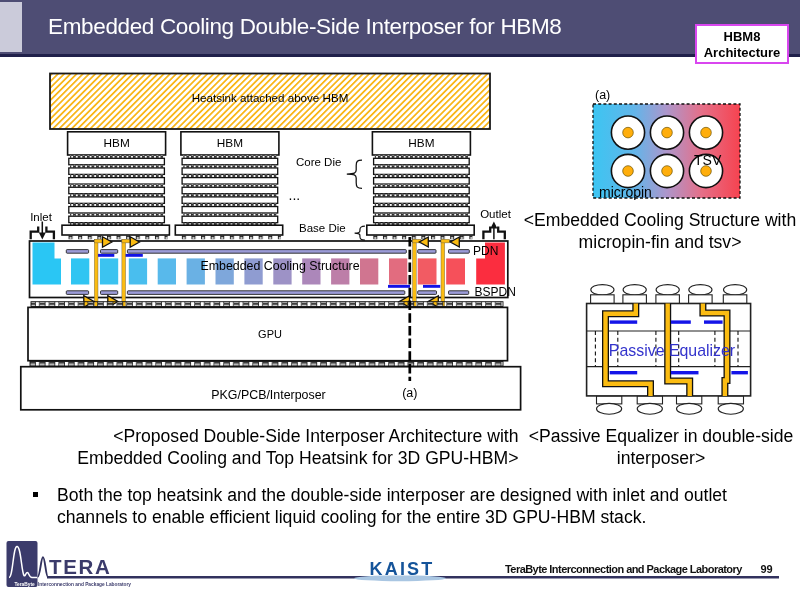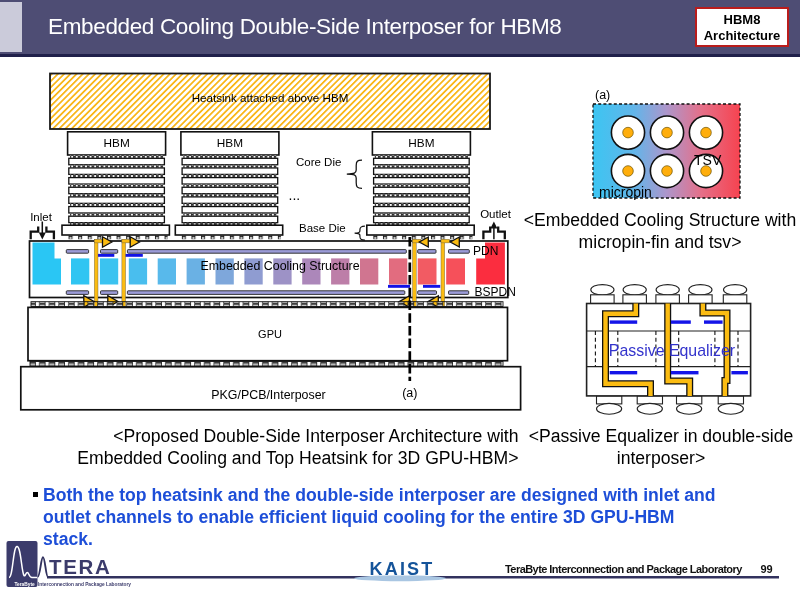--- a/index.html
+++ b/index.html
@@ -1,26 +1,26 @@
 <!DOCTYPE html>
 <html><head><meta charset="utf-8"><style>
 html,body{margin:0;padding:0;}
 body{width:800px;height:600px;position:relative;background:#fff;font-family:"Liberation Sans",sans-serif;overflow:hidden;}
 .abs{position:absolute;}
 #hdr{left:0;top:0;width:800px;height:54px;background:#4E4D74;}
 #hdrgray{left:0;top:2px;width:22px;height:50px;background:#CBCBDA;}
 #hdrstrip{left:0;top:54px;width:800px;height:3px;background:#20204A;}
 #title{left:48px;top:0;height:68px;line-height:54px;font-size:22.5px;letter-spacing:-0.35px;color:#fff;white-space:nowrap;}
-#hbm8{left:695px;top:7px;width:90px;height:33px;background:#fff;border:2px solid #b91c1c;text-align:center;font-size:13px;font-weight:bold;line-height:16px;padding-top:3px;color:#000;}
+#hbm8{left:695px;top:24px;width:90px;height:33px;background:#fff;border:2px solid #d946ef;text-align:center;font-size:13px;font-weight:bold;line-height:16px;padding-top:3px;color:#000;}
 .cap{font-size:17.6px;color:#000;text-align:center;line-height:22px;white-space:nowrap;}
 #cap1{left:460px;top:209.4px;width:400px;}
 #capL{left:18.5px;top:425.4px;width:500px;text-align:right;}
 #cap2{left:461px;top:424.9px;width:400px;}
 #bullet{left:33px;top:492.2px;width:5px;height:5.3px;background:#000;}
-#btext{left:43px;top:484px;width:685px;font-size:17.6px;line-height:22.2px;color:#1d4ed8;font-weight:bold;}
+#btext{left:57px;top:484px;width:685px;font-size:17.6px;line-height:22.2px;color:#000000;}
 </style></head><body>
 <svg class="abs" style="left:0;top:0" width="800" height="600" viewBox="0 0 800 600" font-family="Liberation Sans,sans-serif" fill="#000">
     <defs>
 <pattern id="hatch" width="4.4" height="4.4" patternUnits="userSpaceOnUse" patternTransform="rotate(-45)">
   <rect width="4.4" height="4.4" fill="#ffffff"></rect>
   <rect x="0" y="0" width="4.4" height="1.7" fill="#F9B411"></rect>
 </pattern>
 <pattern id="bumpFine" width="4.6" height="3.2" patternUnits="userSpaceOnUse">
   <rect x="0.9" y="0" width="2.7" height="3.2" fill="#2e2e2e"></rect>
   <rect x="1.4" y="1.15" width="1.7" height="0.95" fill="#ffffff"></rect>

